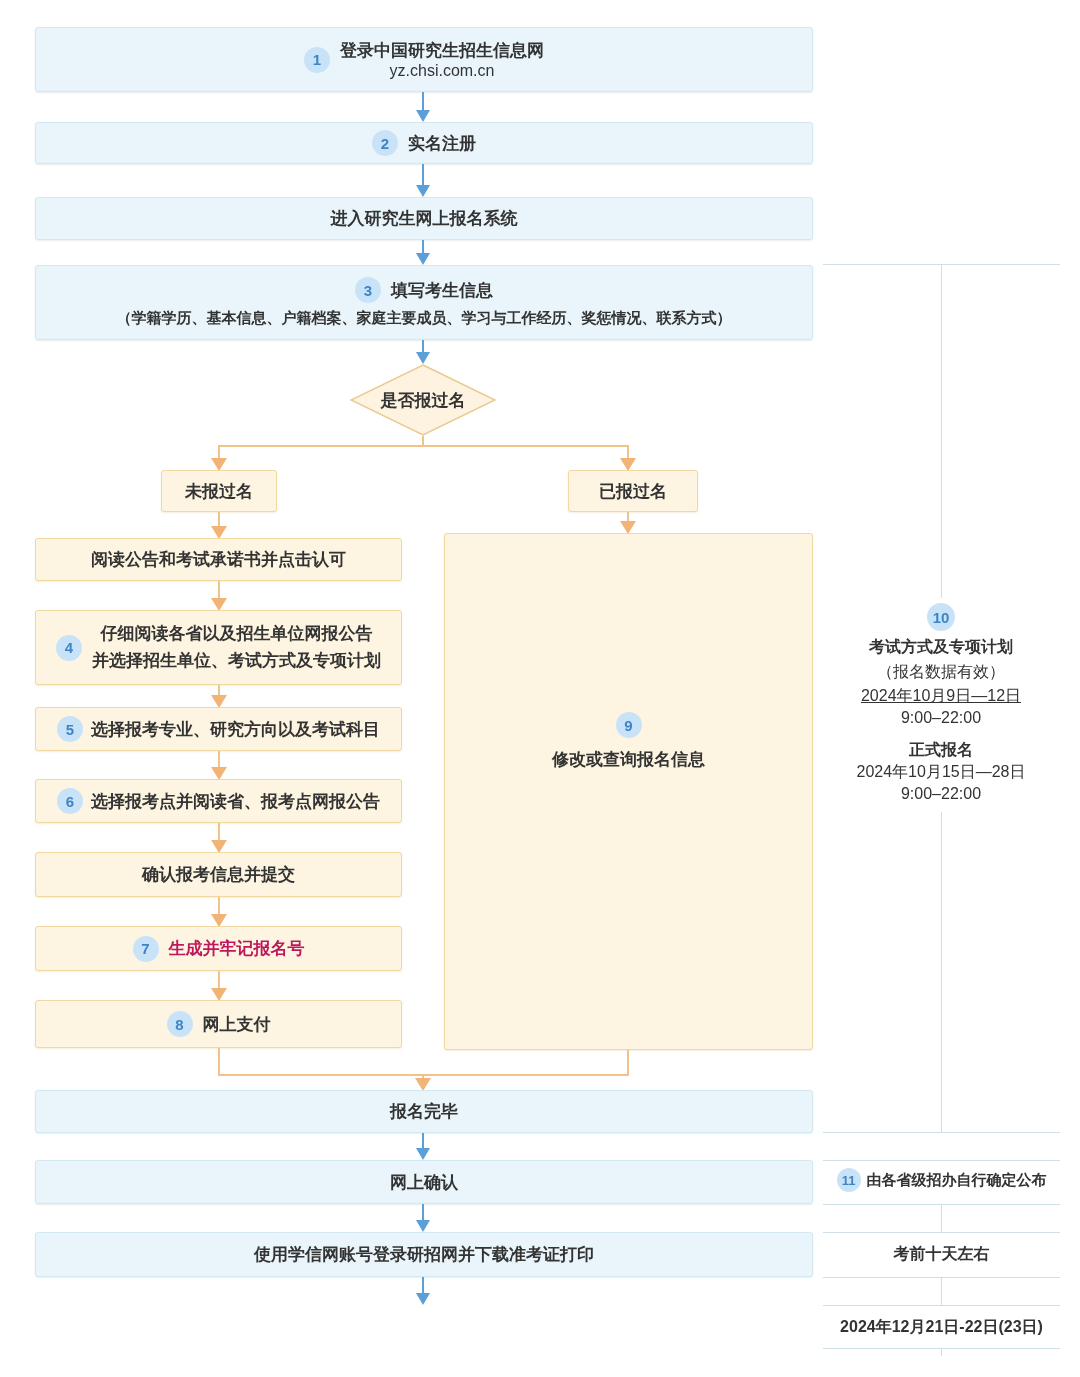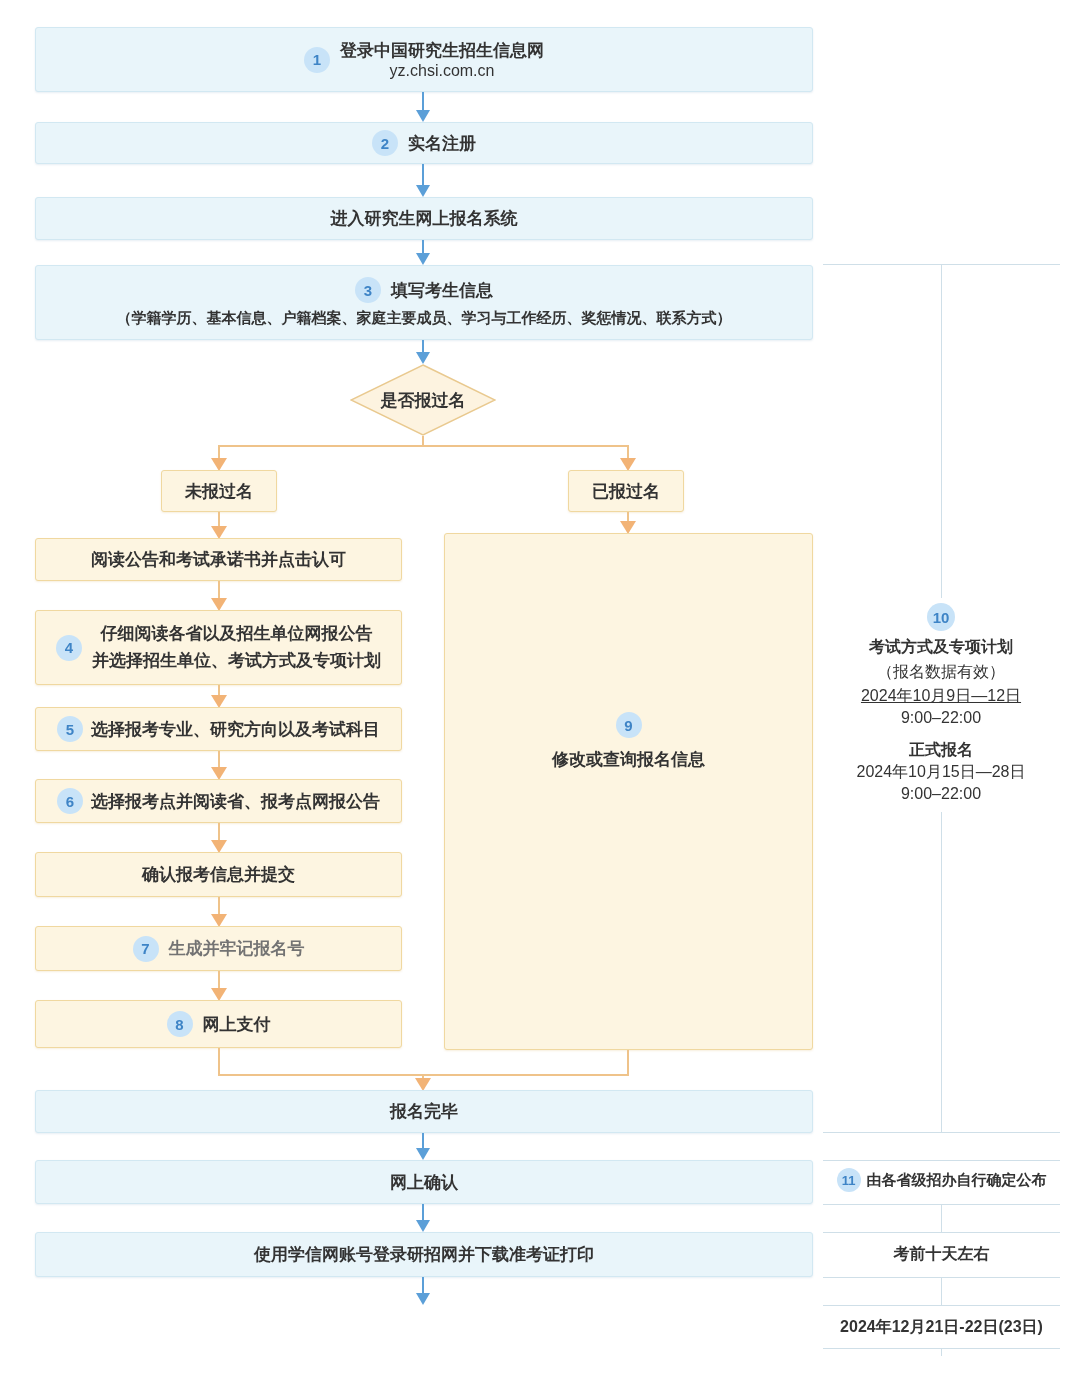--- a/index.html
+++ b/index.html
@@ -29,21 +29,21 @@
 
   .num {
     display:inline-flex; align-items:center; justify-content:center;
     width:26px; height:26px; border-radius:50%;
     background:#c8e3f8; color:#3e84c6; font-size:15px; font-weight:600;
     flex:none;
   }
   .num.small { width:24px; height:24px; font-size:13px; }
   .gap { display:flex; align-items:center; gap:10px; }
   .col { display:flex; flex-direction:column; align-items:center; }
-  .red { color:#737373; }
+  .red { color:#be185d; }
   .url { font-size:16px; font-weight:500; }
   .detail { font-size:15px; font-weight:600; margin-top:6px; }
   .line2 { line-height:1.55; text-align:center; }
 
   
   .stem-b { position:absolute; width:2px; background:#5b9fd8; }
   .head-b { position:absolute; width:0; height:0;
             border-left:7px solid transparent; border-right:7px solid transparent;
             border-top:12px solid #5b9fd8; }
   .stem-o { position:absolute; width:2px; background:#efc38a; }
@@ -117,21 +117,21 @@
   <div class="stem-o" style="left:422px; top:436px; height:9px;"></div>
   <div class="hline-o" style="left:219px; top:445px; width:410px;"></div>
   <div class="stem-o" style="left:218px; top:445px; height:13px;"></div>
   <div class="head-o" style="left:211px; top:458px;"></div>
   <div class="stem-o" style="left:627px; top:445px; height:13px;"></div>
   <div class="head-o" style="left:620px; top:458px;"></div>
 
   <div class="ybox" style="left:161px; top:470px; width:116px; height:42px;">
     <span>未报过名</span>
   </div>
-  <div class="ybox" style="left:568px; top:470px; width:116px; height:42px;">
+  <div class="ybox" style="left:568px; top:470px; width:130px; height:42px;">
     <span>已报过名</span>
   </div>
   <div class="stem-o" style="left:218px; top:512px; height:14px;"></div>
   <div class="head-o" style="left:211px; top:526px;"></div>
   <div class="stem-o" style="left:627px; top:512px; height:9px;"></div>
   <div class="head-o" style="left:620px; top:521px;"></div>
 
   <div class="ybox leftcol" style="top:538px; height:43px;">
     <span>阅读公告和考试承诺书并点击认可</span>
   </div>

